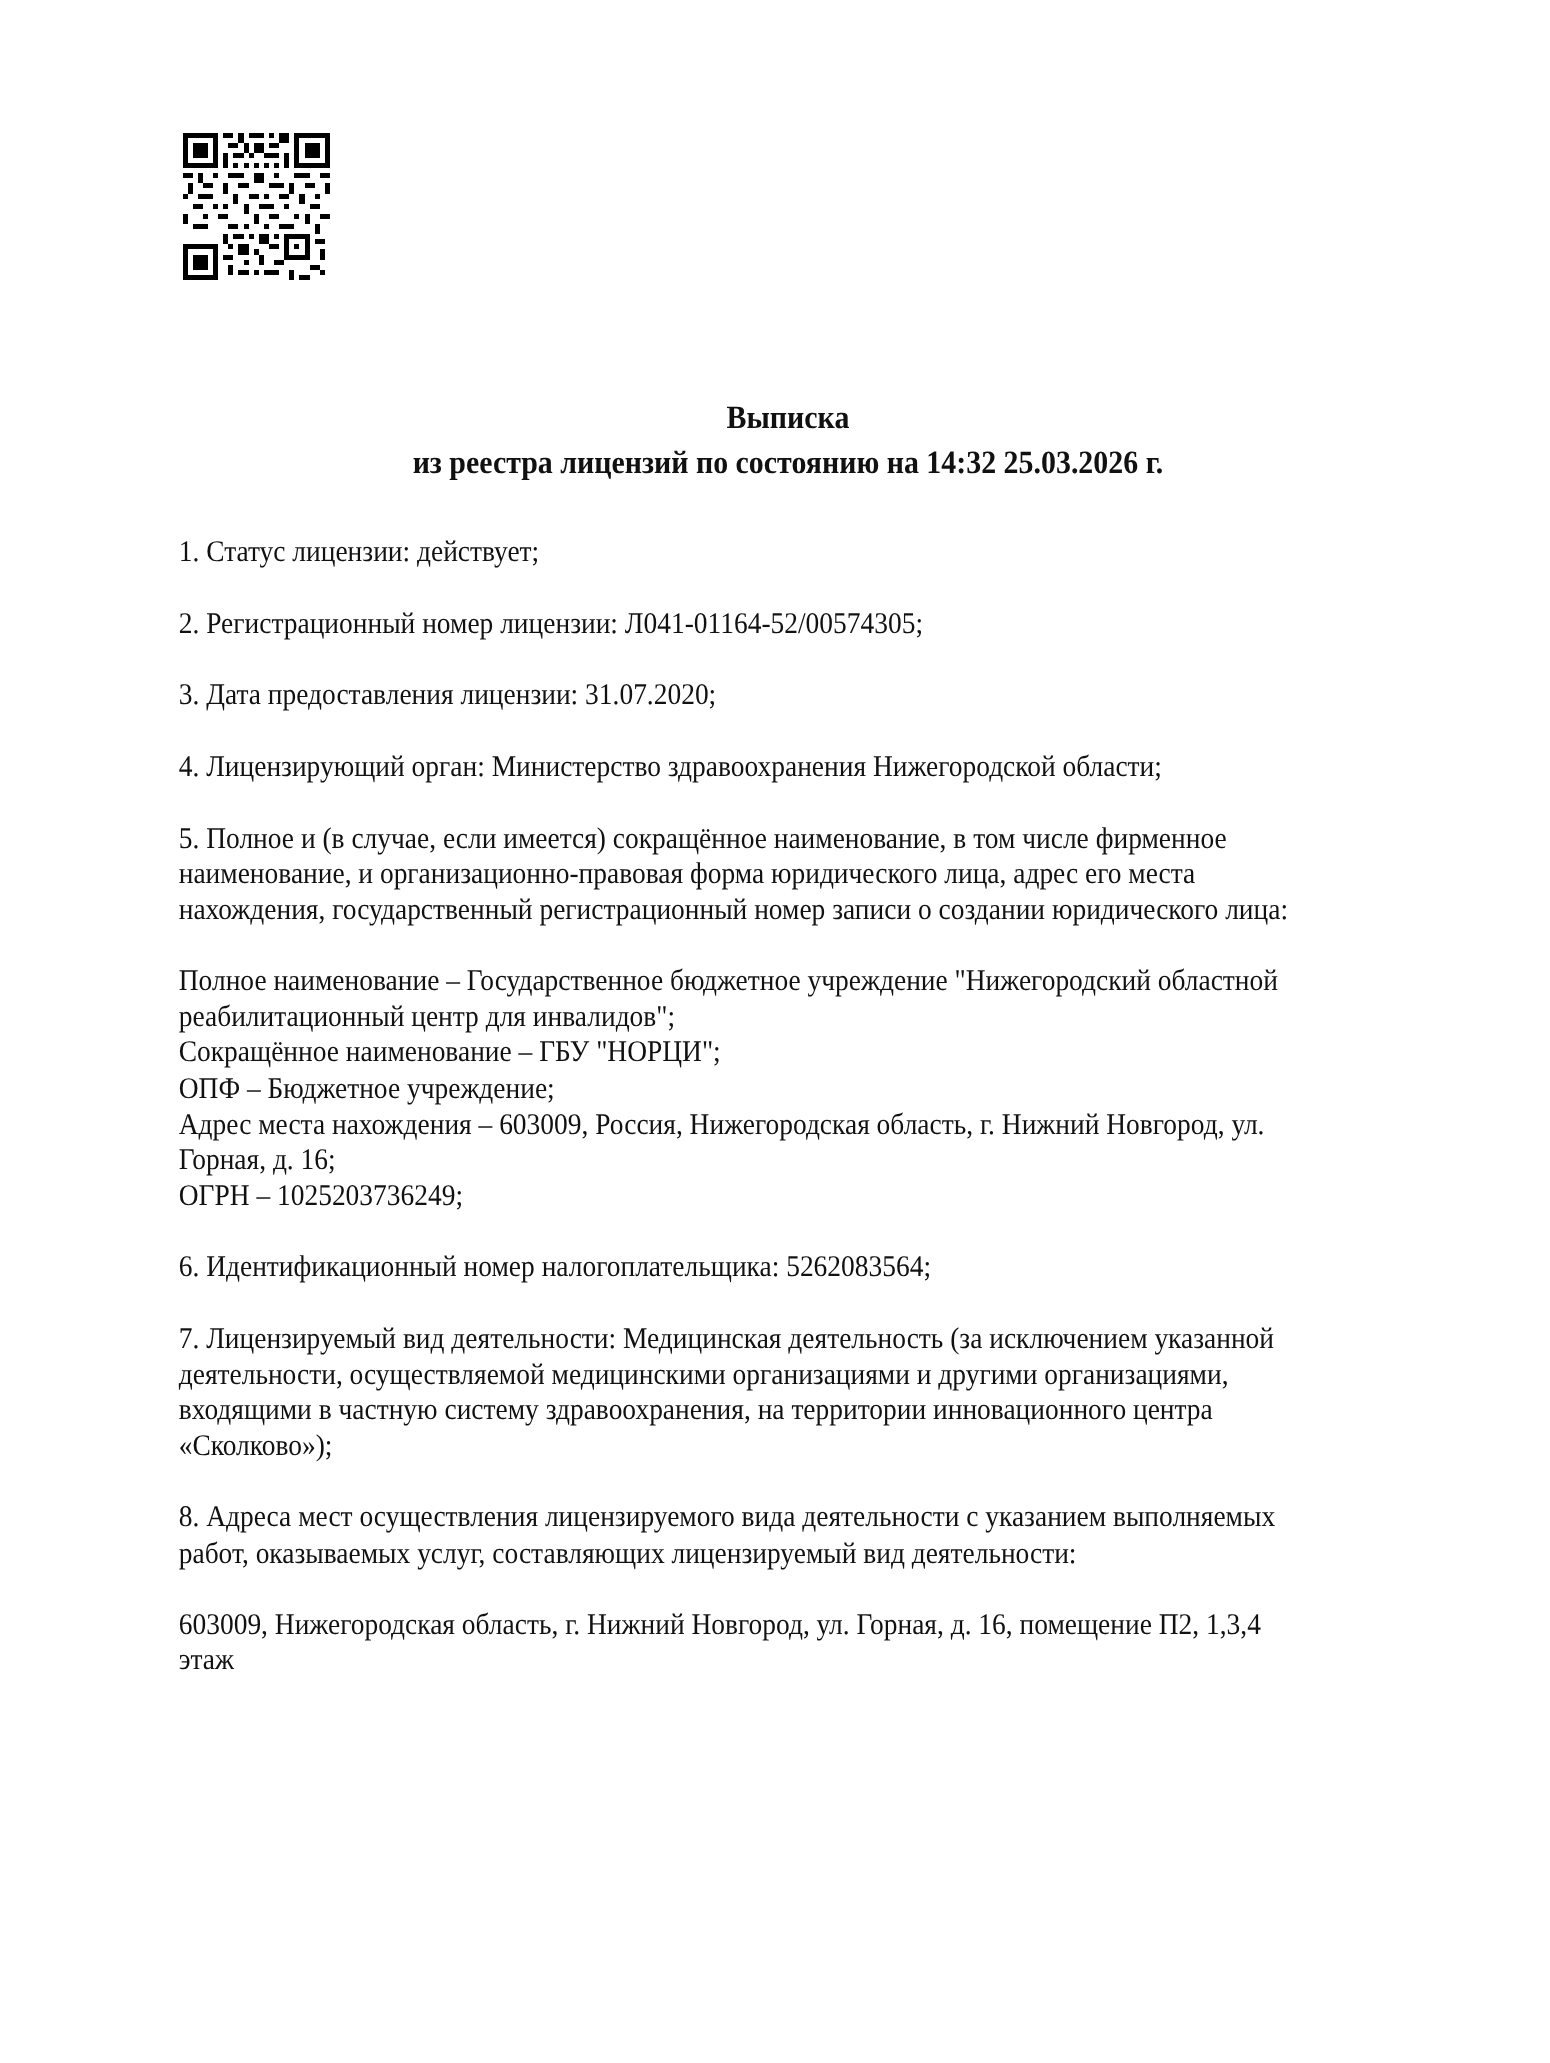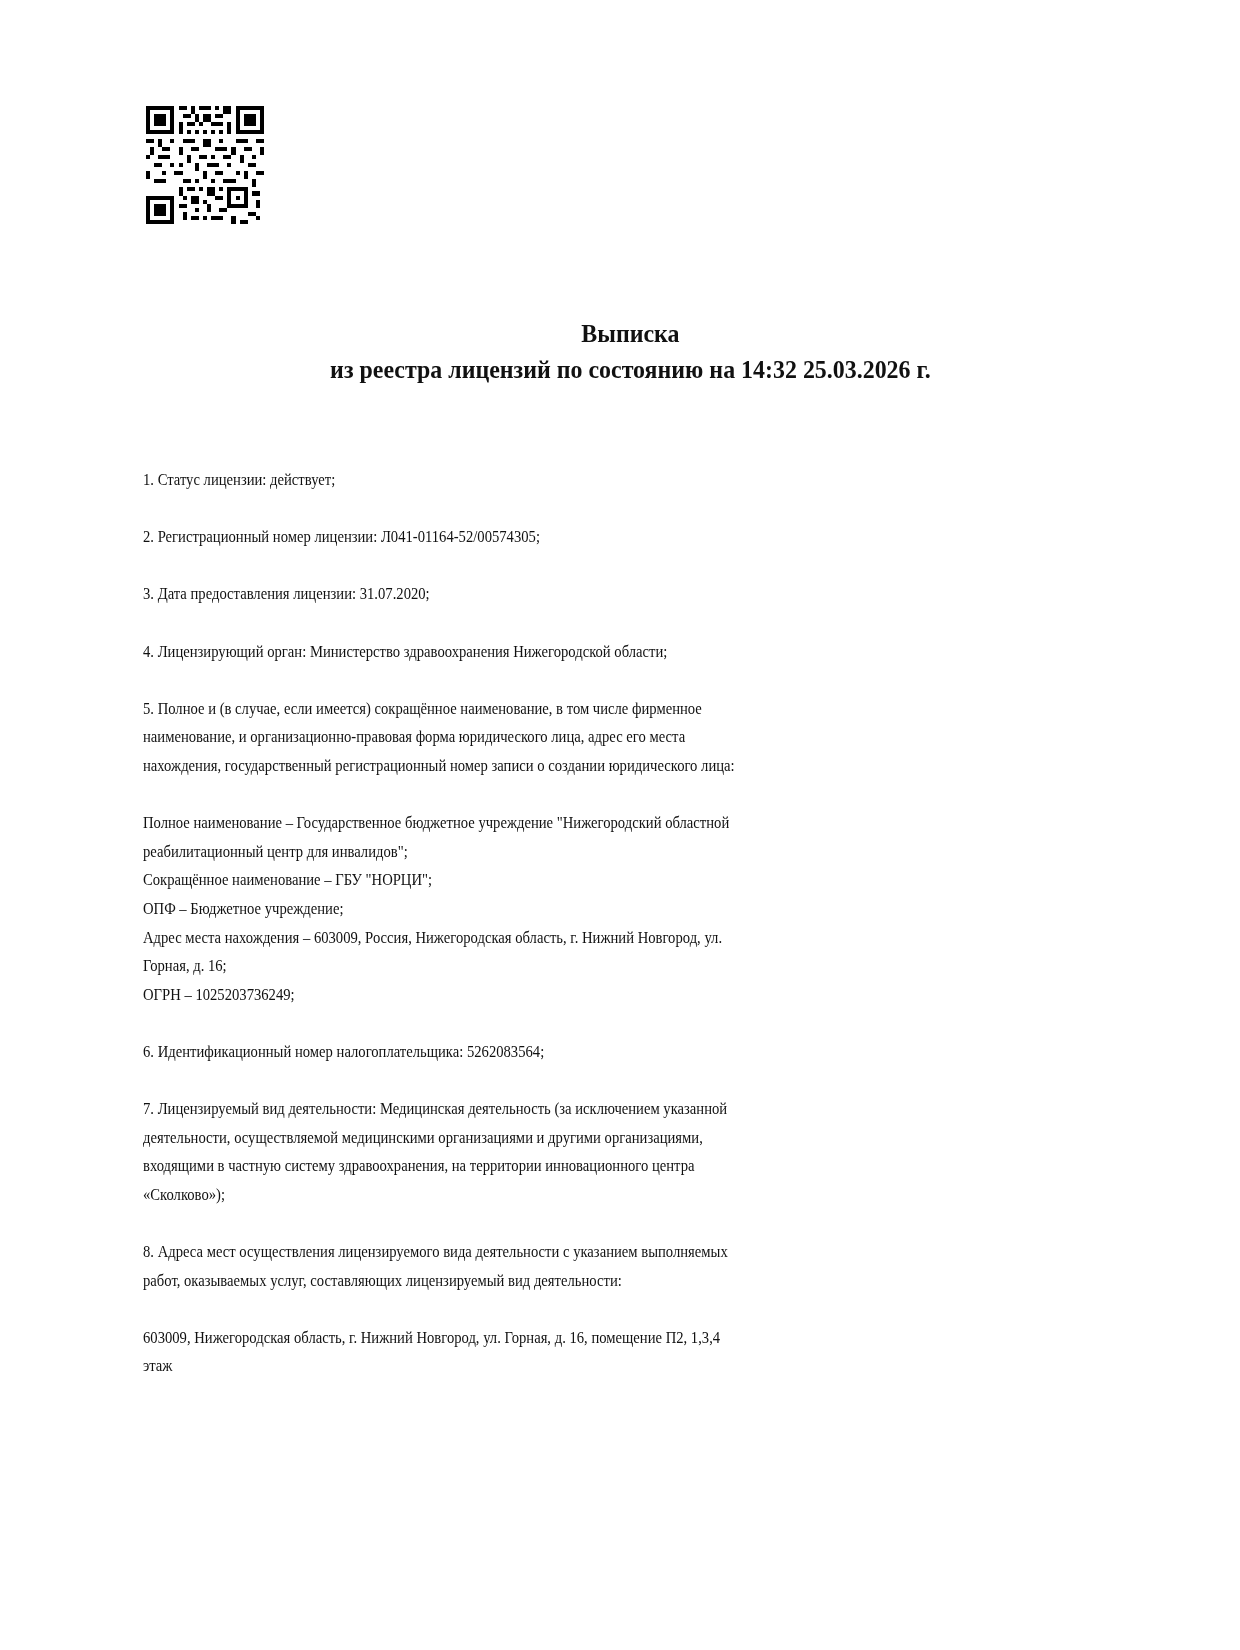--- a/index.html
+++ b/index.html
@@ -42,23 +42,23 @@
     .title-1 { top: 316px; }
     .title-2 { top: 352px; }
     .title-block span {
       display: inline-block;
       transform: scaleX(0.92);
       transform-origin: center;
     }
     .body-text {
       position: absolute;
       left: 143px;
-      top: 466px;
+      top: 428px;
       width: 1080px;
-      font-size: 16px;
+      font-size: 24px;
       line-height: 28.6px;
     }
     .line {
       display: block;
       white-space: nowrap;
       transform: scaleX(0.915);
       transform-origin: left center;
       height: 28.6px;
     }
     .gap {

